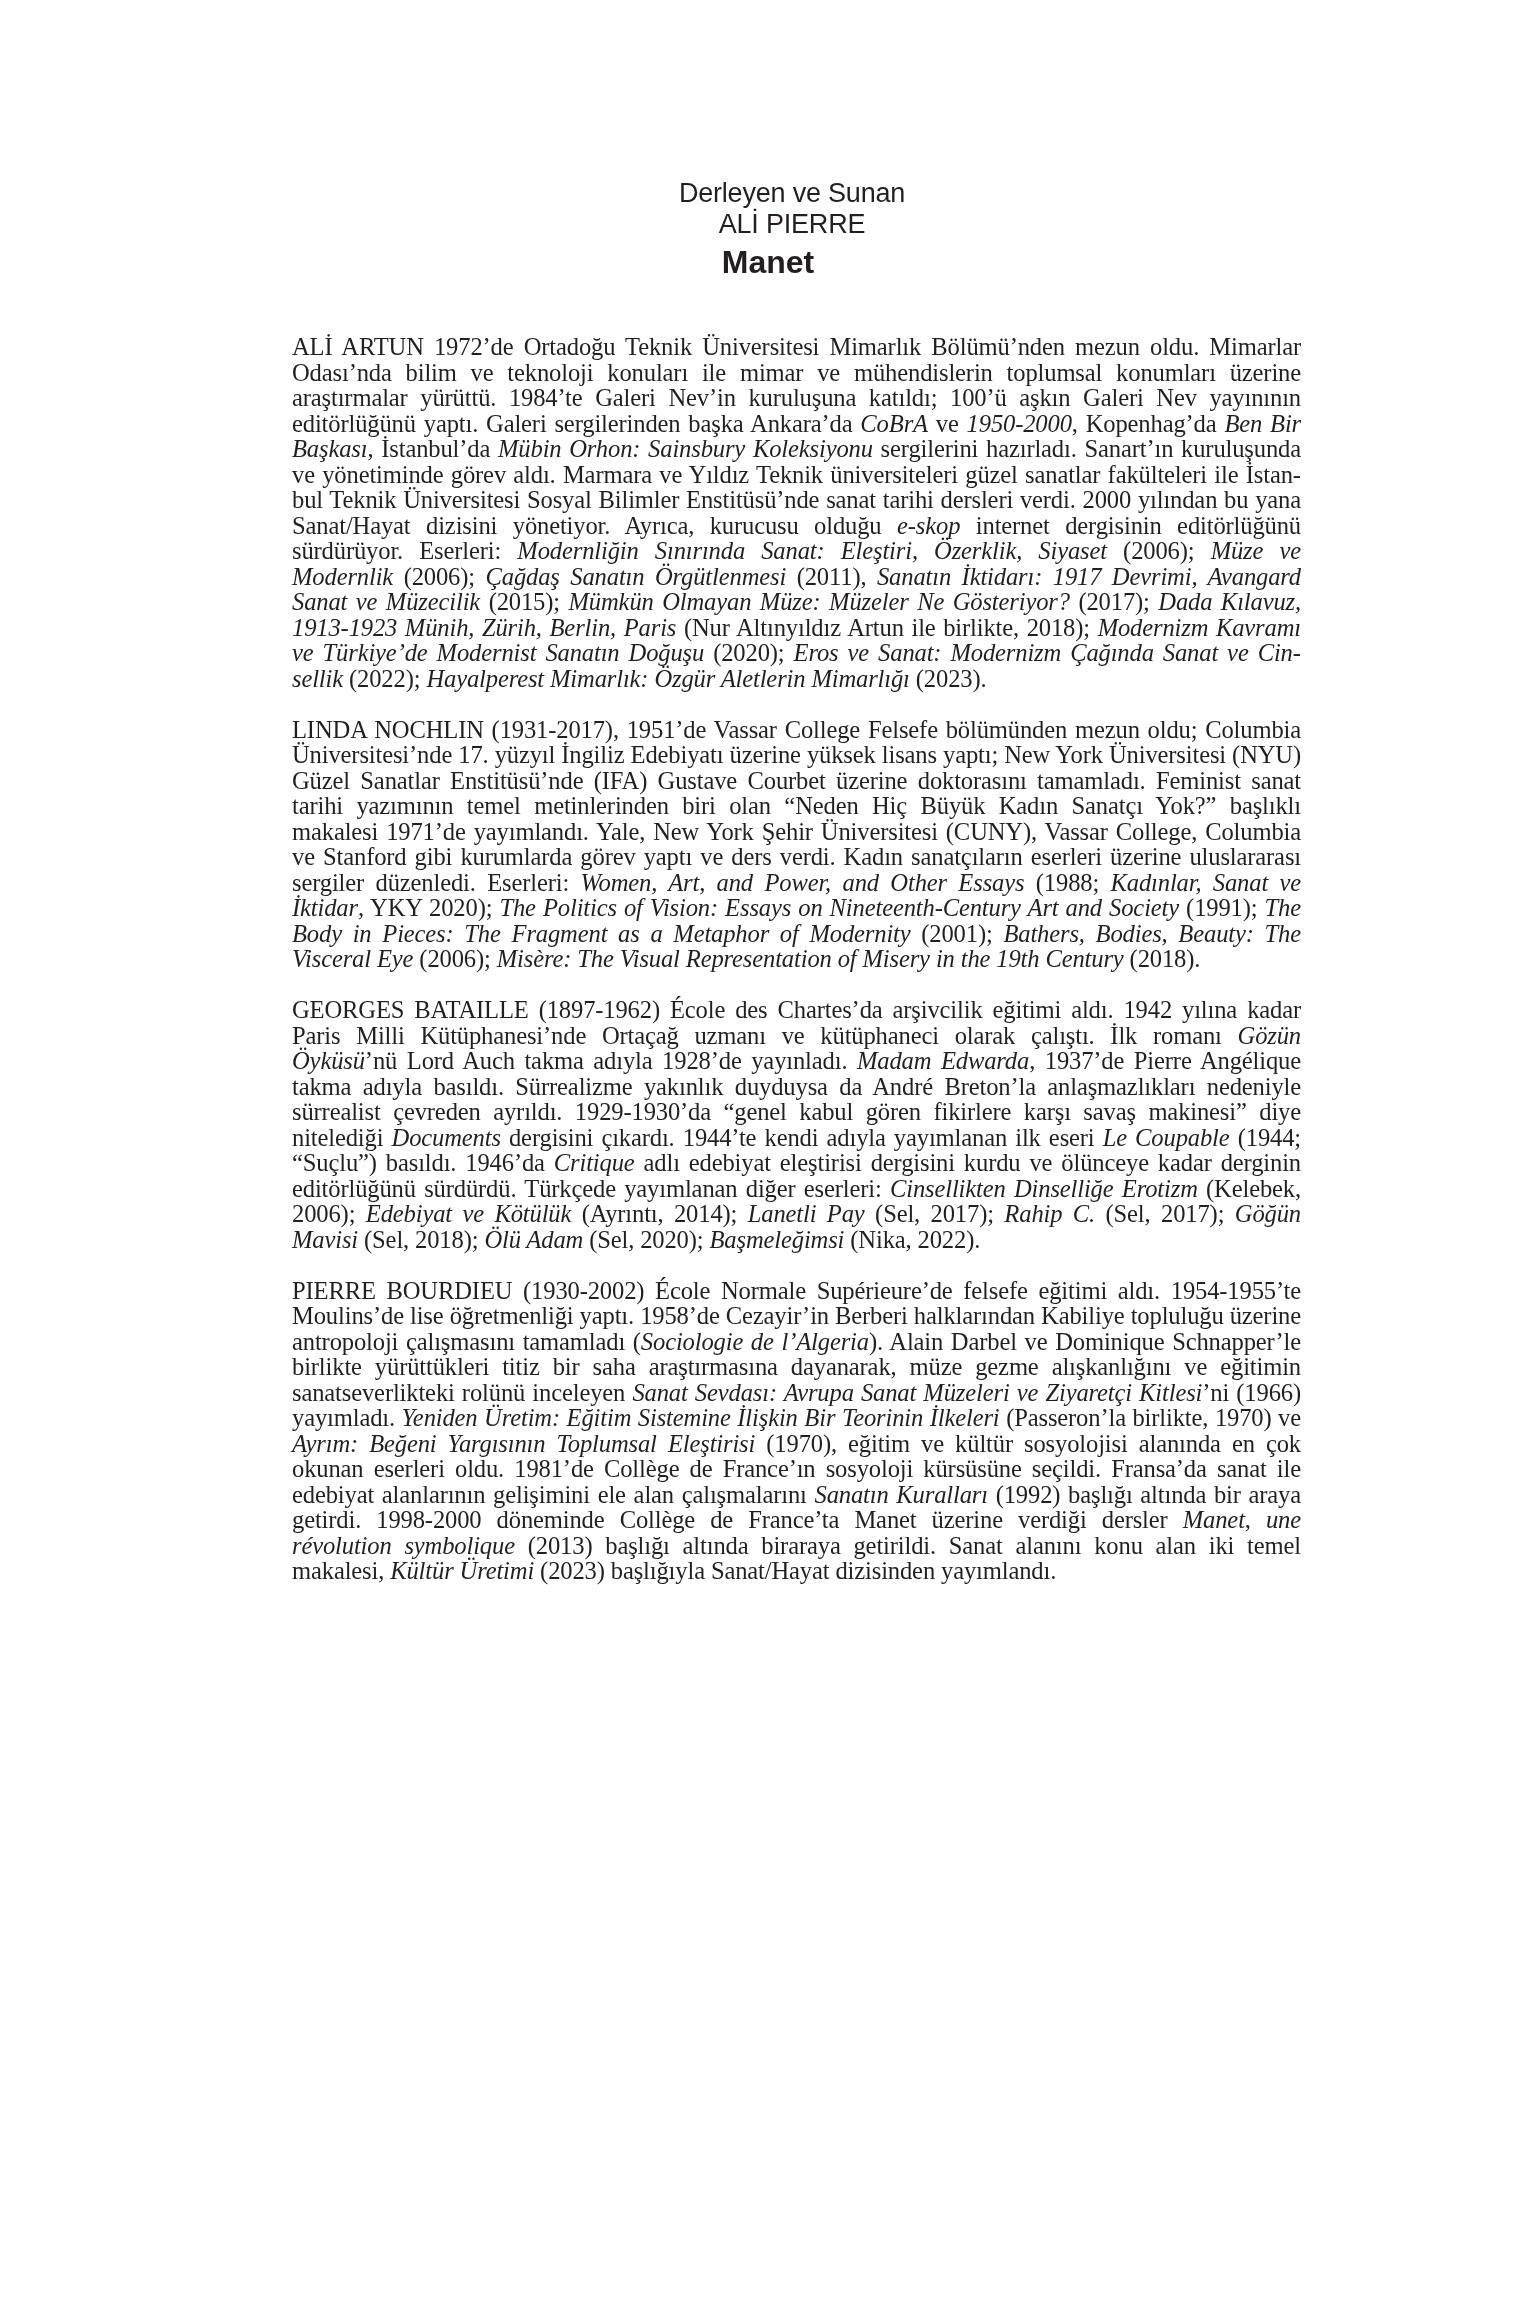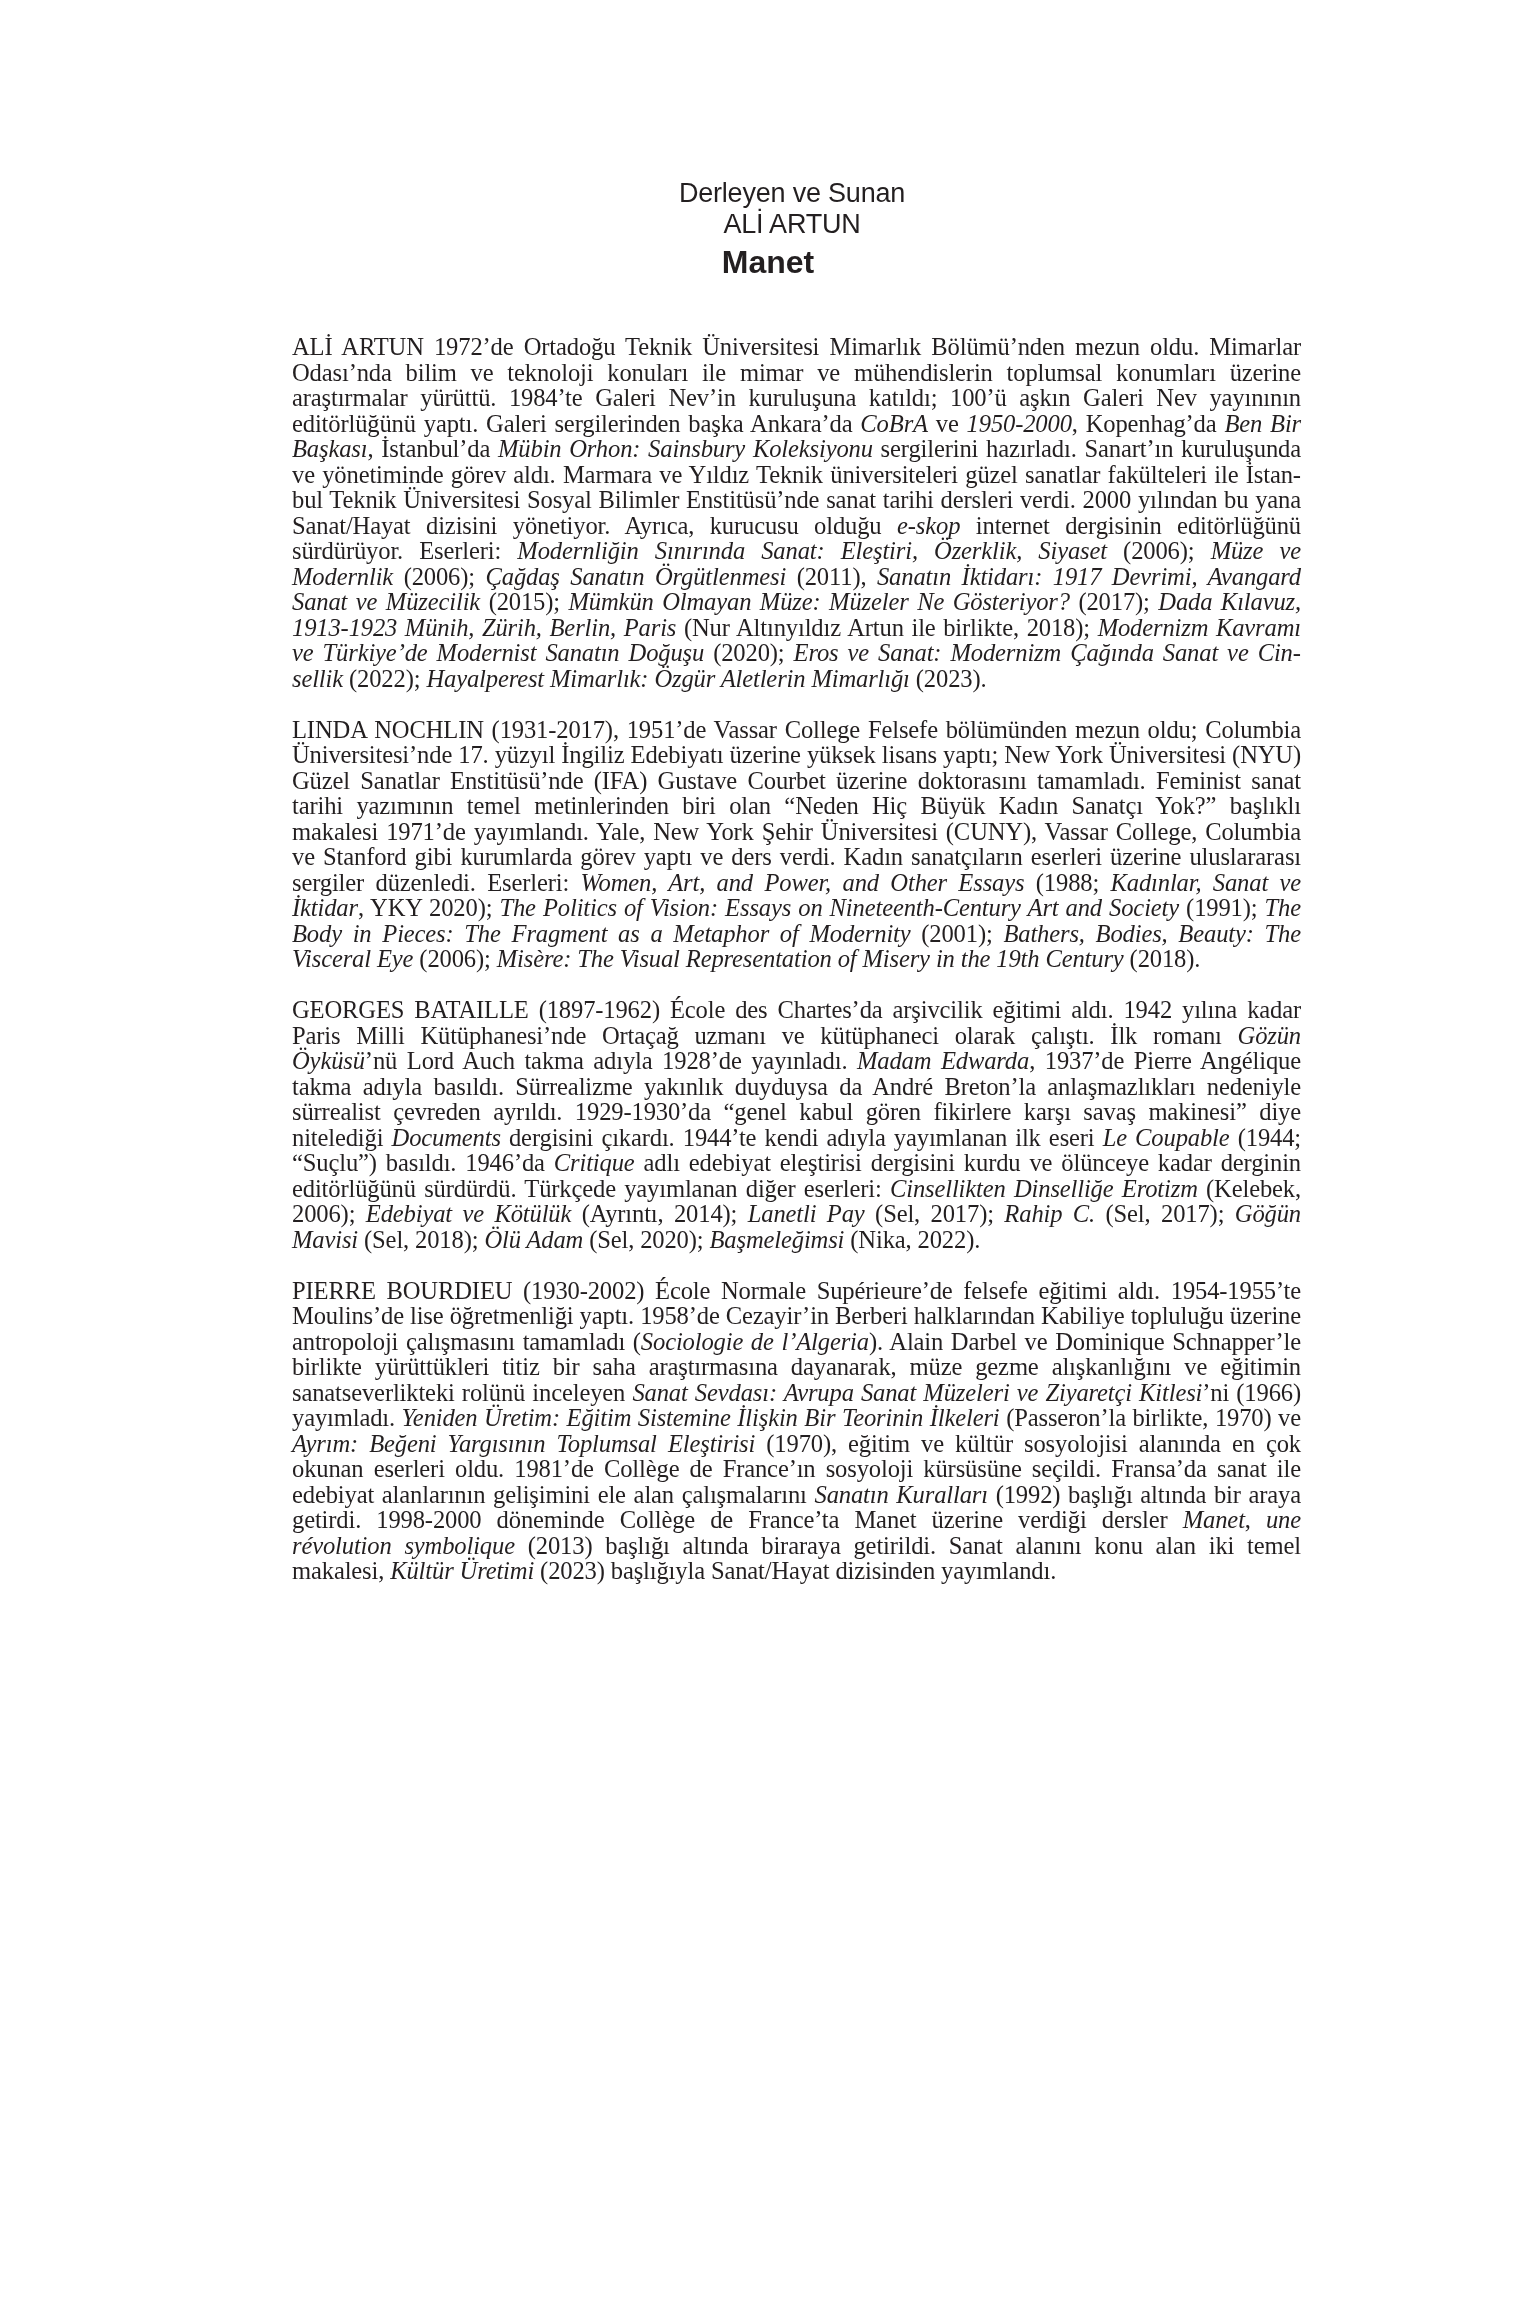--- a/index.html
+++ b/index.html
@@ -64,21 +64,21 @@
     font-style: italic;
     margin-top: 48px;
   }
 </style>
 </head>
 <body>
 
 <div class="page">
   <div class="header">
     <div class="line">Derleyen ve Sunan</div>
-    <div class="line">ALİ ARTUN</div>
+    <div class="line">ALİ PIERRE</div>
     <div class="title">Manet</div>
   </div>
 
   <div class="body">
     <p class="para"><span>ALİ ARTUN 1972’de Ortadoğu Teknik Üniversitesi Mimarlık Bölümü’nden mezun oldu. Mimarlar Odası’nda bilim ve teknoloji konuları ile mimar ve mühendislerin toplumsal konumları üzerine araştırmalar yürüttü. 1984’te Galeri Nev’in kuruluşuna katıldı; 100’ü aşkın Galeri Nev yayınının editörlüğünü yaptı. Galeri sergilerinden başka Ankara’da </span><em>CoBrA</em><span> ve </span><em>1950-2000</em><span>, Kopenhag’da </span><em>Ben Bir Başkası</em><span>, İstanbul’da </span><em>Mübin Or­hon: Sainsbury Koleksiyonu</em><span> sergilerini hazırladı. Sanart’ın kuruluşunda ve yönetiminde görev aldı. Marmara ve Yıldız Teknik üniversiteleri güzel sanatlar fakülteleri ile İstan­bul Teknik Üniversitesi Sosyal Bilimler Enstitüsü’nde sanat tarihi dersleri verdi. 2000 yılından bu yana Sanat/Hayat dizisini yönetiyor. Ayrıca, kurucusu olduğu </span><em>e-skop</em><span> in­ternet dergisinin editörlüğünü sürdürüyor. Eserleri: </span><em>Modernliğin Sınırında Sanat: Eleş­tiri, Özerklik, Siyaset</em><span> (2006); </span><em>Müze ve Modernlik</em><span> (2006); </span><em>Çağdaş Sanatın Örgütlenmesi</em><span> (2011), </span><em>Sanatın İktidarı: 1917 Devrimi, Avangard Sanat ve Müzecilik</em><span> (2015); </span><em>Mümkün Olmayan Müze: Müzeler Ne Gösteriyor?</em><span> (2017); </span><em>Dada Kılavuz, 1913-1923 Münih, Zürih, Berlin, Paris</em><span> (Nur Altınyıldız Artun ile birlikte, 2018); </span><em>Modernizm Kavramı ve Türki­ye’de Modernist Sanatın Doğuşu</em><span> (2020); </span><em>Eros ve Sanat: Modernizm Çağında Sanat ve Cin­sellik</em><span> (2022); </span><em>Hayalperest Mimarlık: Özgür Aletlerin Mimarlığı</em><span> (2023).</span></p>
     <p class="para"><span>LINDA NOCHLIN (1931-2017), 1951’de Vassar College Felsefe bölümünden mezun oldu; Columbia Üniversitesi’nde 17. yüzyıl İngiliz Edebiyatı üzerine yüksek lisans yap­tı; New York Üniversitesi (NYU) Güzel Sanatlar Enstitüsü’nde (IFA) Gustave Courbet üzerine doktorasını tamamladı. Feminist sanat tarihi yazımının temel metinlerinden biri olan “Neden Hiç Büyük Kadın Sanatçı Yok?” başlıklı makalesi 1971’de yayımlandı. Yale, New York Şehir Üniversitesi (CUNY), Vassar College, Columbia ve Stanford gibi kurumlarda görev yaptı ve ders verdi. Kadın sanatçıların eserleri üzerine uluslararası sergiler düzenledi. Eserleri: </span><em>Women, Art, and Power, and Other Essays</em><span> (1988; </span><em>Kadınlar, Sanat ve İktidar</em><span>, YKY 2020); </span><em>The Politics of Vision: Essays on Nineteenth-Century Art and Society</em><span> (1991); </span><em>The Body in Pieces: The Fragment as a Metaphor of Modernity</em><span> (2001); </span><em>Bathers, Bodies, Beauty: The Visceral Eye</em><span> (2006); </span><em>Misère: The Visual Representation of Misery in the 19th Century</em><span> (2018).</span></p>
     <p class="para"><span>GEORGES BATAILLE (1897-1962) École des Chartes’da arşivcilik eğitimi aldı. 1942 yılına kadar Paris Milli Kütüphanesi’nde Ortaçağ uzmanı ve kütüphaneci olarak ça­lıştı. İlk romanı </span><em>Gözün Öyküsü</em><span>’nü Lord Auch takma adıyla 1928’de yayınladı. </span><em>Madam Edwarda</em><span>, 1937’de Pierre Angélique takma adıyla basıldı. Sürrealizme yakınlık duy­duysa da André Breton’la anlaşmazlıkları nedeniyle sürrealist çevreden ayrıldı. 1929-1930’da “genel kabul gören fikirlere karşı savaş makinesi” diye nitelediği </span><em>Documents</em><span> dergisini çıkardı. 1944’te kendi adıyla yayımlanan ilk eseri </span><em>Le Coupable</em><span> (1944; “Suçlu”) basıldı. 1946’da </span><em>Critique</em><span> adlı edebiyat eleştirisi dergisini kurdu ve ölünceye kadar dergi­nin editörlüğünü sürdürdü. Türkçede yayımlanan diğer eserleri: </span><em>Cinsellikten Dinselliğe Erotizm</em><span> (Kelebek, 2006); </span><em>Edebiyat ve Kötülük</em><span> (Ayrıntı, 2014); </span><em>Lanetli Pay</em><span> (Sel, 2017); </span><em>Rahip C.</em><span> (Sel, 2017); </span><em>Göğün Mavisi</em><span> (Sel, 2018); </span><em>Ölü Adam</em><span> (Sel, 2020); </span><em>Başmeleğimsi</em><span> (Nika, 2022).</span></p>
     <p class="para"><span>PIERRE BOURDIEU (1930-2002) École Normale Supérieure’de felsefe eğitimi aldı. 1954-1955’te Moulins’de lise öğretmenliği yaptı. 1958’de Cezayir’in Berberi halkla­rından Kabiliye topluluğu üzerine antropoloji çalışmasını tamamladı (</span><em>Sociologie de l’Algeria</em><span>). Alain Darbel ve Dominique Schnapper’le birlikte yürüttükleri titiz bir saha araştırmasına dayanarak, müze gezme alışkanlığını ve eğitimin sanatseverlikteki rolünü inceleyen </span><em>Sanat Sevdası: Avrupa Sanat Müzeleri ve Ziyaretçi Kitlesi</em><span>’ni (1966) yayımladı. </span><em>Yeniden Üretim: Eğitim Sistemine İlişkin Bir Teorinin İlkeleri</em><span> (Passeron’la birlikte, 1970) ve </span><em>Ayrım: Beğeni Yargısının Toplumsal Eleştirisi</em><span> (1970), eğitim ve kültür sosyolojisi ala­nında en çok okunan eserleri oldu. 1981’de Collège de France’ın sosyoloji kürsüsüne seçildi. Fransa’da sanat ile edebiyat alanlarının gelişimini ele alan çalışmalarını </span><em>Sanatın Kuralları</em><span> (1992) başlığı altında bir araya getirdi. 1998-2000 döneminde Collège de France’ta Manet üzerine verdiği dersler </span><em>Manet</em><span>, </span><em>une révolution symbolique</em><span> (2013) başlığı altında biraraya getirildi. Sanat alanını konu alan iki temel makalesi, </span><em>Kültür Üretimi</em><span> (2023) başlığıyla Sanat/Hayat dizisinden yayımlandı.</span></p>
   </div>
 </div>

